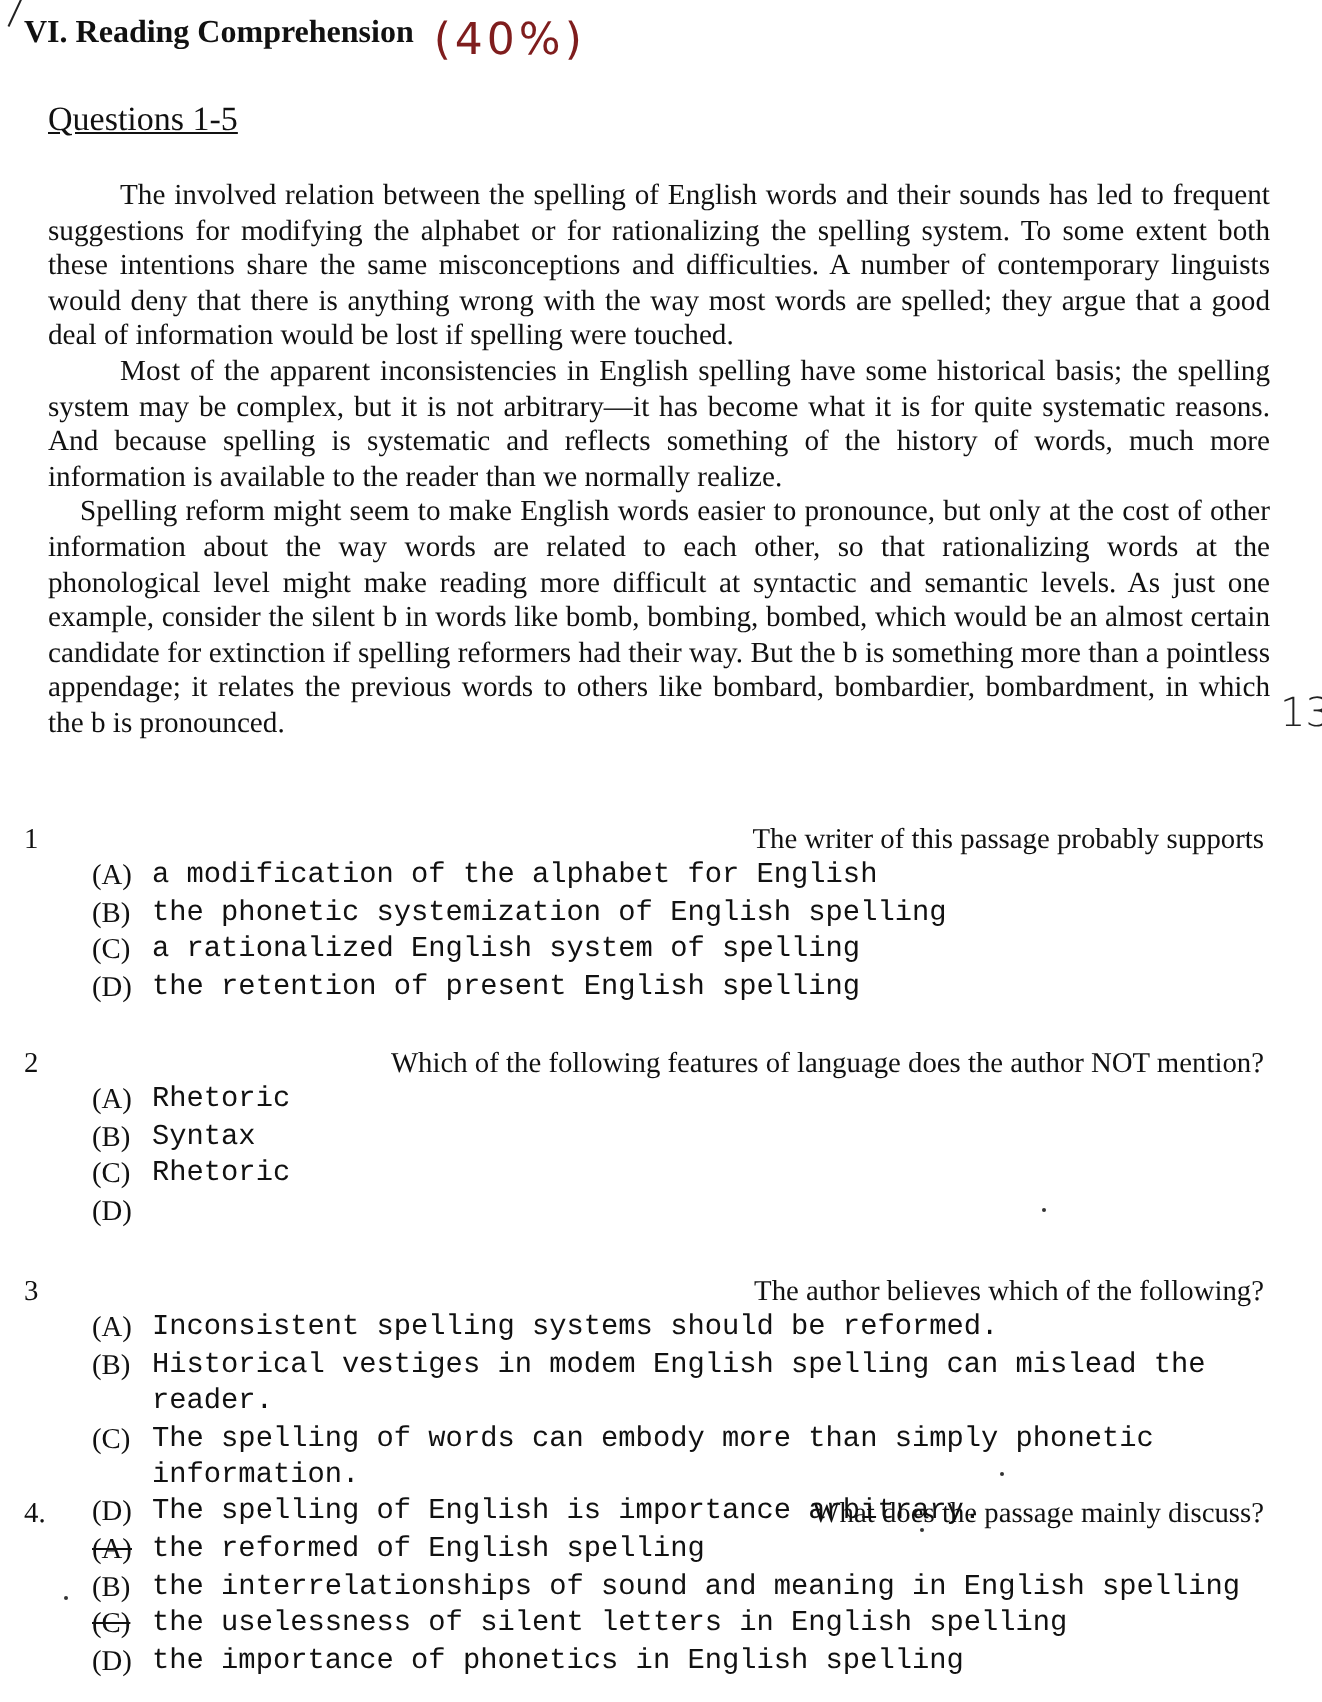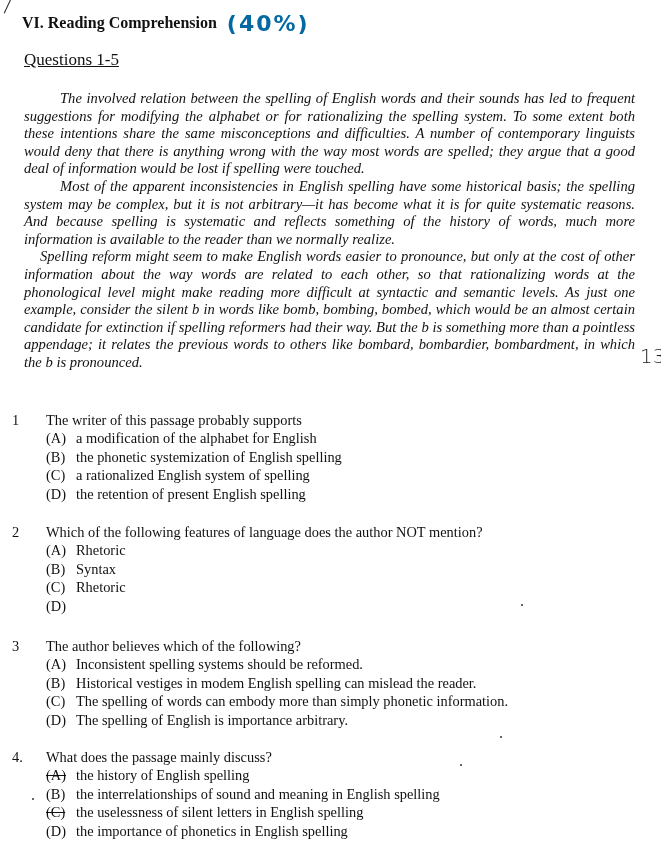--- a/index.html
+++ b/index.html
@@ -1,39 +1,39 @@
 <!DOCTYPE html>
 <html><head>
 <meta charset="utf-8">
 <style>
   html, body { margin:0; padding:0; background:#fff; }
   body { width:661px; height:851px; overflow:hidden; position:relative;
          font-family:"Liberation Serif", serif; color:#111; }
   .page { position:absolute; left:0; top:0; width:661px; height:851px; }
   .corner-mark { position:absolute; left:-2px; top:-6px; width:10px; height:18px;
                  border-right:1.5px solid #222; transform:rotate(25deg); }
-  .title-row { position:absolute; left:22px; top:8px; height:30px; display:flex; align-items:center; }
+  .title-row { position:absolute; left:12px; top:8px; height:30px; display:flex; }
   .section-title { font-weight:bold; font-size:16px; letter-spacing:0; }
-  .handwritten { font-family:"DejaVu Sans", sans-serif; font-size:22px; font-weight:700;
-                 margin-left:10px; color:#0369a1; letter-spacing:2px; }
+  .handwritten { font-family:"DejaVu Sans", sans-serif; font-size:22px; font-weight:400;
+                 margin-left:10px; color:#7f1d1d; letter-spacing:2px; }
   .subhead { position:absolute; left:24px; top:50px; font-size:17px; text-decoration:underline; }
   .passage { position:absolute; left:24px; top:90px; width:611px; font-size:14.6px; line-height:17.6px;
-             text-align:justify;font-style:italic; }
+             text-align:justify; }
   .passage p { margin:0; }
   .p1, .p2 { text-indent:36px; }
   .p3 { text-indent:16px; }
   .margin-note { position:absolute; left:640px; top:344px; font-family:"DejaVu Sans", sans-serif;
                  font-size:20px; font-weight:300; color:#222; }
   .question { position:absolute; left:12px; width:620px; font-size:14.4px; line-height:18.4px; }
   .q-row { display:flex; }
   .q-num { width:34px; flex:none; }
-  .q-text { flex:1; }
+  .q-text { flex:1;text-align:right; }
   .opt { display:flex; padding-left:34px; }
   .opt-letter { width:30px; flex:none; }
-  .opt-text { flex:1; }
+  .opt-text { flex:1;font-family:Liberation Mono, monospace; }
   .strike { text-decoration:line-through; }
   .dot { position:absolute; width:2px; height:2px; background:#333; border-radius:1px; }
 </style>
 </head>
 <body>
 
 <div class="page">
   <div class="corner-mark"></div>
 
   <div class="title-row">
@@ -119,21 +119,21 @@
       </div>
   </div>
 
   <div class="question" style="top:748px;">
     <div class="q-row">
       <span class="q-num">4.</span>
       <span class="q-text">What does the passage mainly discuss?</span>
     </div>
     <div class="opt">
         <span class="opt-letter strike">(A)</span>
-        <span class="opt-text">the history of English spelling</span>
+        <span class="opt-text">the reformed of English spelling</span>
       </div>
     <div class="opt">
         <span class="opt-letter">(B)</span>
         <span class="opt-text">the interrelationships of sound and meaning in English spelling</span>
       </div>
     <div class="opt">
         <span class="opt-letter strike">(C)</span>
         <span class="opt-text">the uselessness of silent letters in English spelling</span>
       </div>
     <div class="opt">

